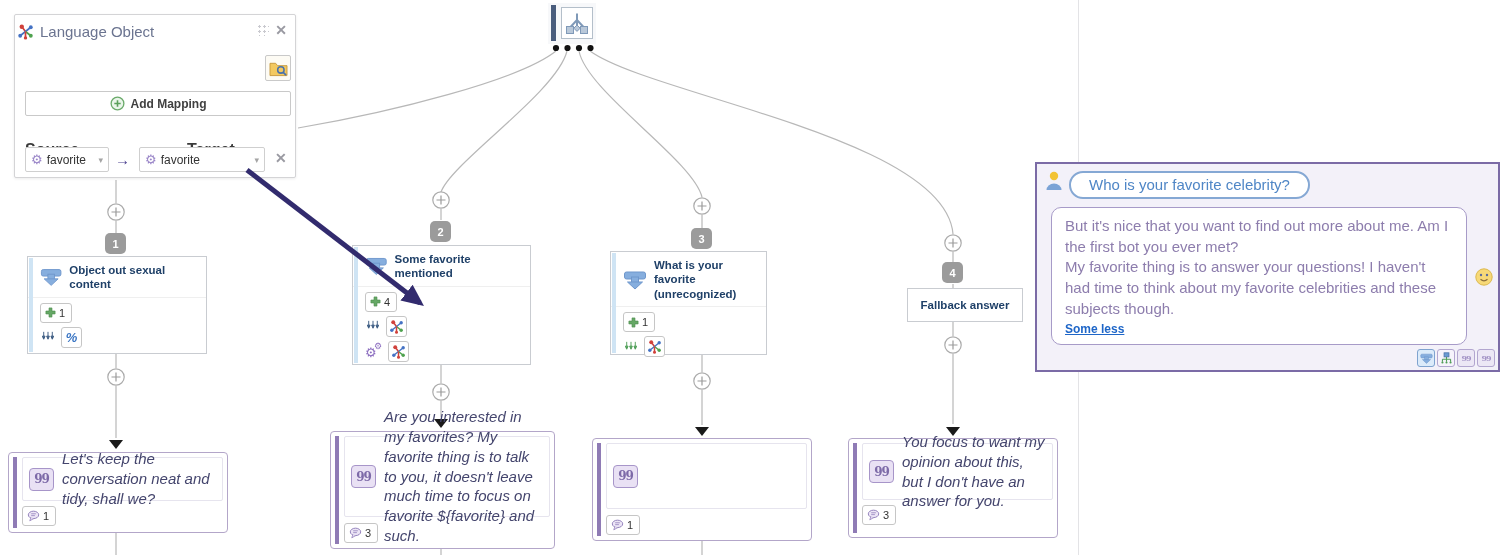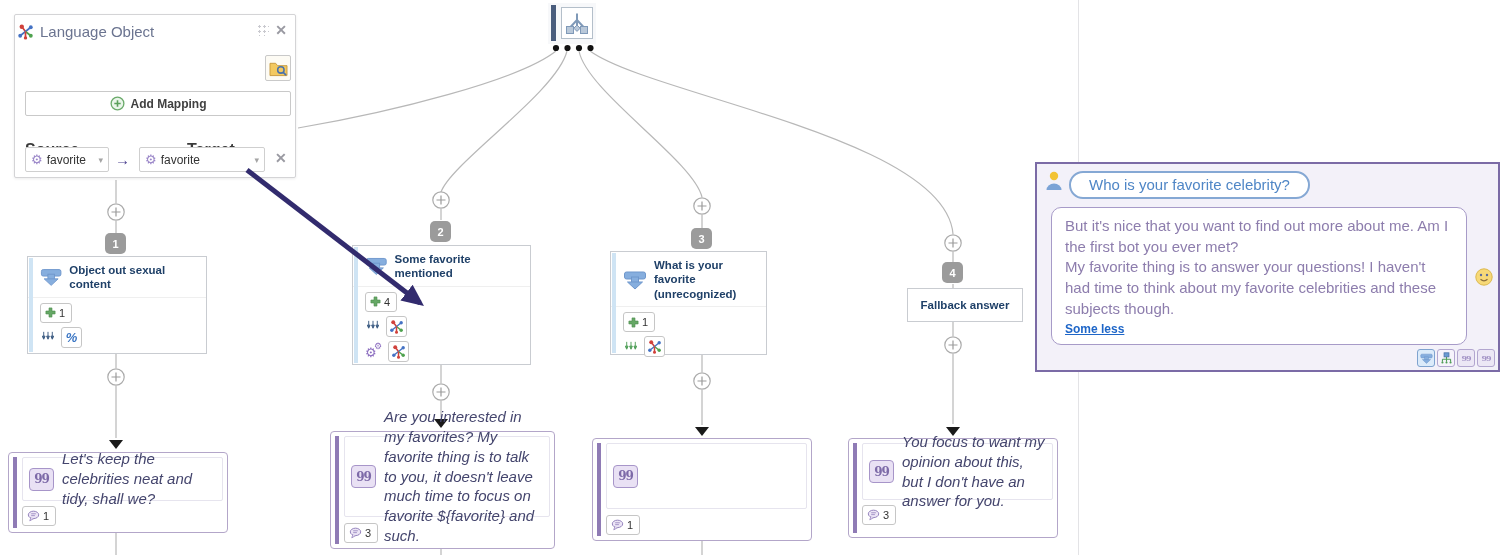--- a/index.html
+++ b/index.html
@@ -388,21 +388,21 @@
   </div>
 
   <div class="flow-node fallback-node" style="left:907px; top:288px; width:116px; height:34px">
     <span class="node-title">Fallback answer</span>
   </div>
 
   <div class="answer-box" style="left:8px; top:452px; width:220px; height:81px">
     <div class="ans-strip"></div>
     <div class="ans-inner" style="height:44px">
       <span class="quote-chip">99</span>
-      <span class="ans-text">Let's keep the celebrities neat and tidy, shall we?</span>
+      <span class="ans-text">Let's keep the conversation neat and tidy, shall we?</span>
     </div>
     <div class="count-chip ans-count" style="top:53px">
       <svg width="13" height="12">
           <use href="#bub"></use>
         </svg>
       <span>1</span>
     </div>
   </div>
 
   <div class="answer-box" style="left:330px; top:431px; width:225px; height:118px">

